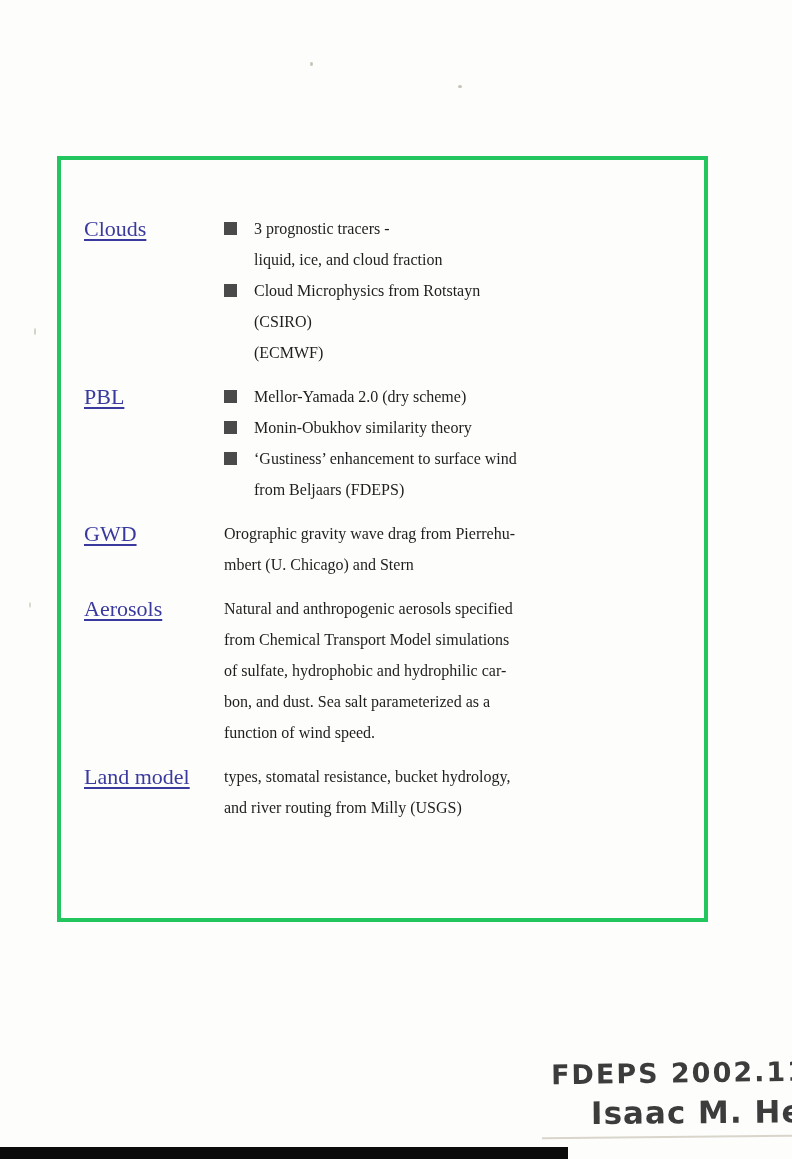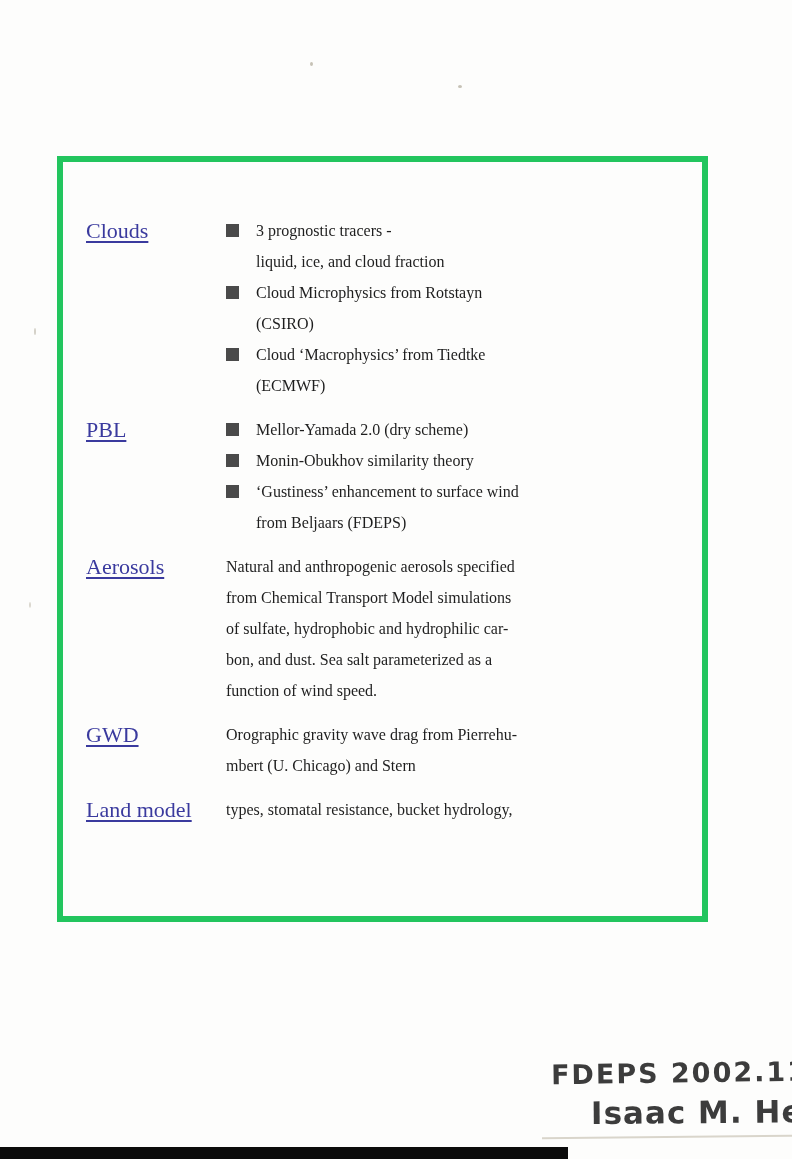--- a/index.html
+++ b/index.html
@@ -14,21 +14,21 @@
     background: #fdfdfc;
     overflow: hidden;
     font-family: "Liberation Serif", serif;
   }
   .panel {
     position: absolute;
     left: 57px;
     top: 156px;
     width: 651px;
     height: 766px;
-    border: 6px solid #22c55e;
+    border: 4px solid #22c55e;
     box-sizing: border-box;
     padding: 53px 10px 0 23px;
     background: transparent;
   }
   .section {
     display: flex;
     align-items: flex-start;
     margin-bottom: 13px;
   }
   .label-cell {
@@ -139,24 +139,20 @@
         <div class="item cont">
           <span class="line">liquid, ice, and cloud fraction</span>
         </div>
         <div class="item">
           <span class="bullet"></span>
           <span class="line">Cloud Microphysics from Rotstayn</span>
         </div>
         <div class="item cont">
           <span class="line">(CSIRO)</span>
         </div>
-        <div class="item">
-          <span class="bullet"></span>
-          <span class="line">Cloud ‘Macrophysics’ from Tiedtke</span>
-        </div>
         <div class="item cont">
           <span class="line">(ECMWF)</span>
         </div>
       </div>
     </div>
 
     <div class="section">
       <div class="label-cell">
         <span class="section-label">PBL</span>
       </div>
@@ -169,52 +165,53 @@
           <span class="bullet"></span>
           <span class="line">Monin-Obukhov similarity theory</span>
         </div>
         <div class="item">
           <span class="bullet"></span>
           <span class="line">‘Gustiness’ enhancement to surface wind</span>
         </div>
         <div class="item cont">
           <span class="line">from Beljaars (FDEPS)</span>
         </div>
+      </div>
+    </div>
+
+    <div class="section">
+      <div class="label-cell">
+        <span class="section-label">GWD</span>
+      </div>
+      <div class="content-cell para">
+        <span class="line">Orographic gravity wave drag from Pierrehu-</span>
+        <span class="line">mbert (U. Chicago) and Stern</span>
       </div>
     </div>
 
     <div class="section">
       <div class="label-cell">
         <span class="section-label">Aerosols</span>
       </div>
       <div class="content-cell para">
         <span class="line">Natural and anthropogenic aerosols specified</span>
         <span class="line">from Chemical Transport Model simulations</span>
         <span class="line">of sulfate, hydrophobic and hydrophilic car-</span>
         <span class="line">bon, and dust. Sea salt parameterized as a</span>
         <span class="line">function of wind speed.</span>
       </div>
     </div>
 
     <div class="section">
       <div class="label-cell">
-        <span class="section-label">GWD</span>
-      </div>
-      <div class="content-cell para">
-        <span class="line">Orographic gravity wave drag from Pierrehu-</span>
-        <span class="line">mbert (U. Chicago) and Stern</span>
-      </div>
-    </div>
-
-    <div class="section">
-      <div class="label-cell">
         <span class="section-label">Land model</span>
       </div>
       <div class="content-cell para">
         <span class="line">types, stomatal resistance, bucket hydrology,</span>
+        <span class="line">and river routing from Milly (USGS)</span>
       </div>
     </div>
 
   </div>
 
   <div class="handwriting hw-line1">FDEPS 2002.11.15</div>
   <div class="handwriting hw-line2">Isaac M. Held</div>
   <div class="hw-underline"></div>
 
   <div class="scan-bar"></div>

